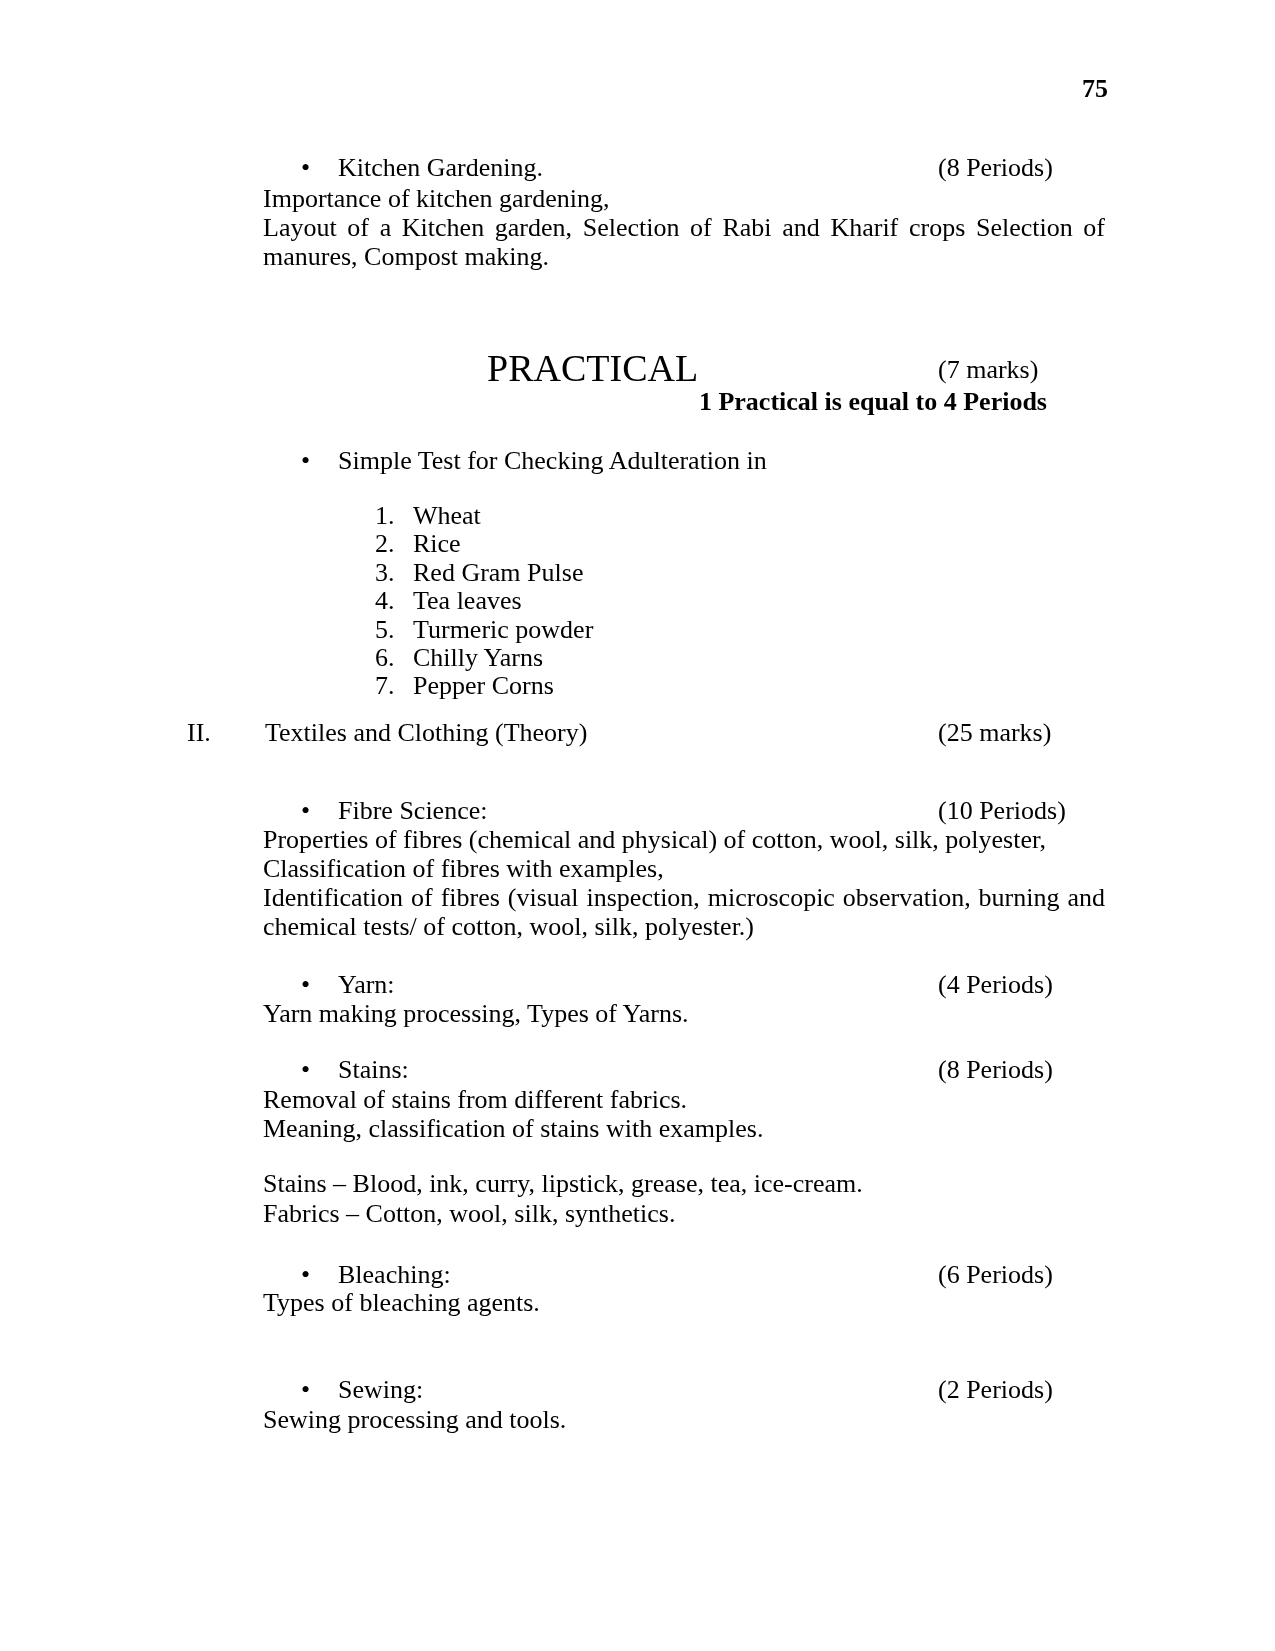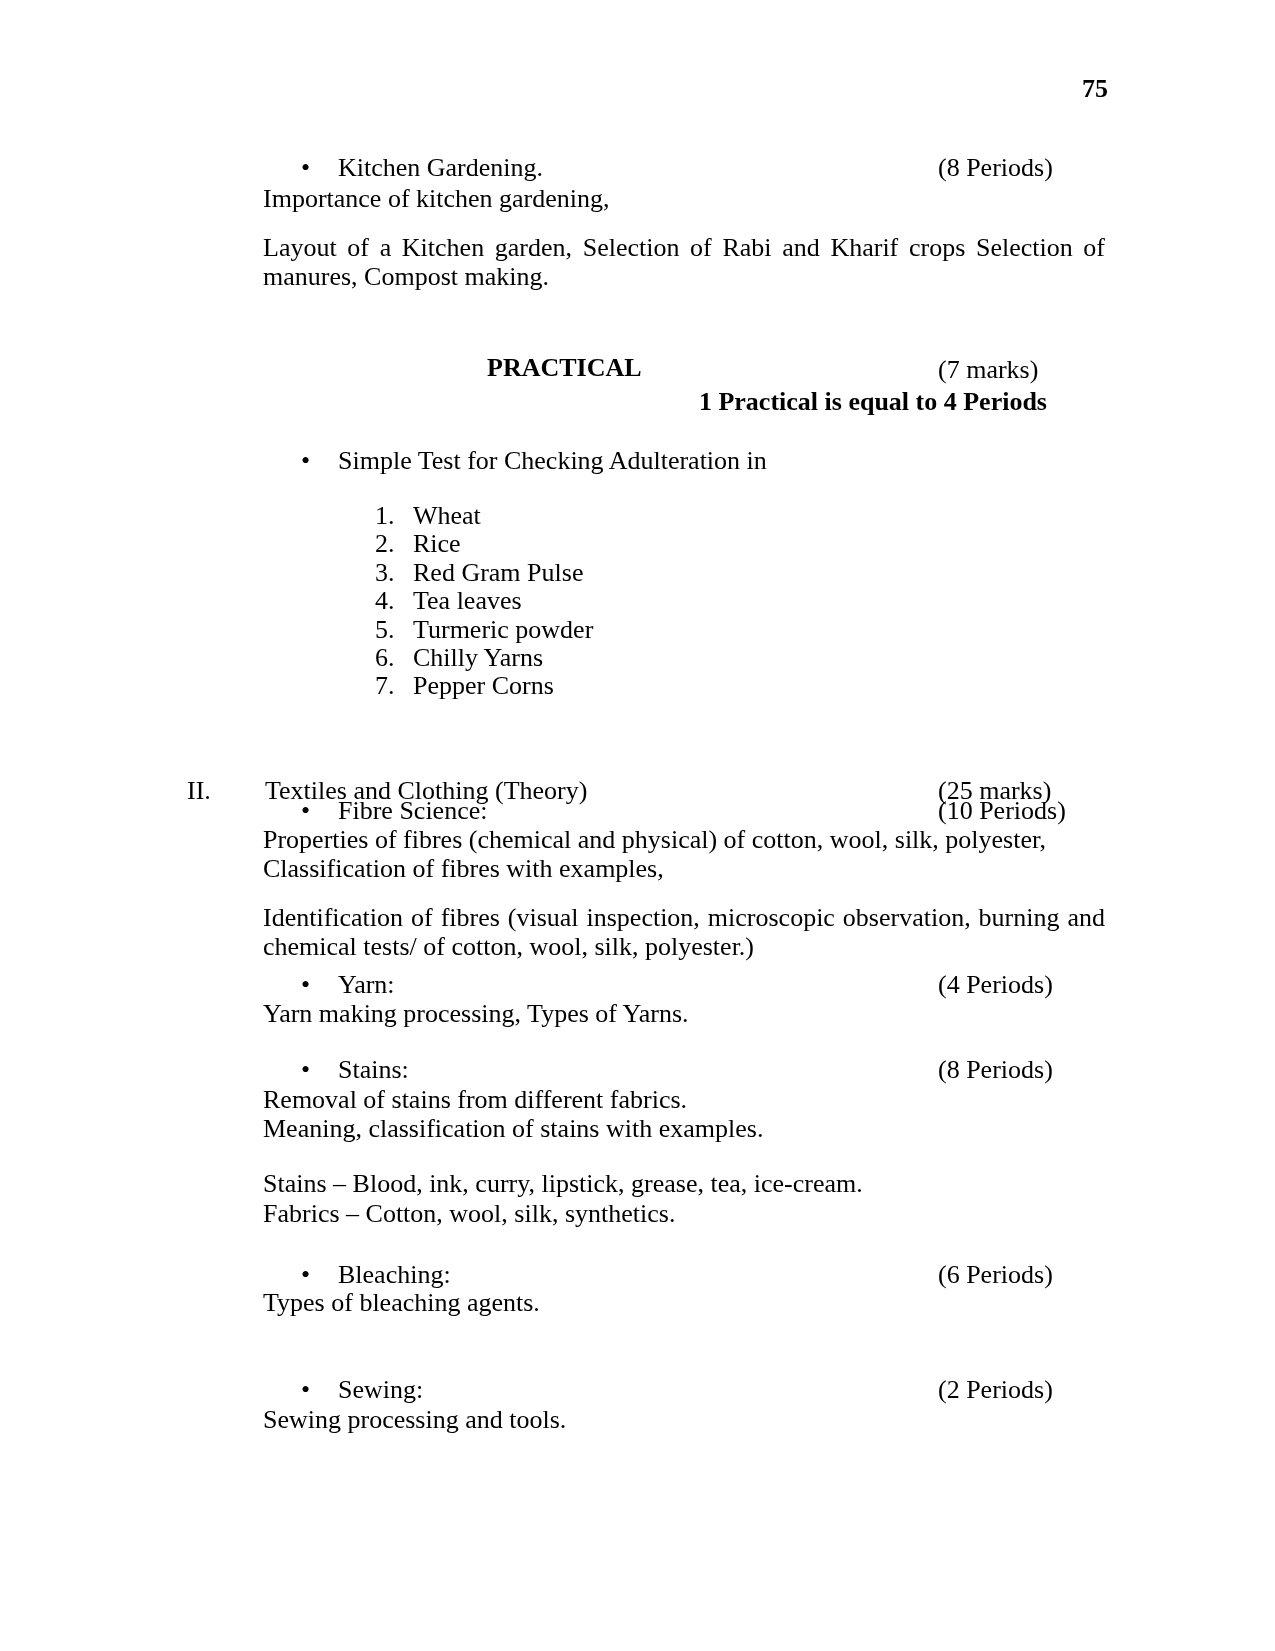--- a/index.html
+++ b/index.html
@@ -12,24 +12,24 @@
     color: #000000;
     font-family: "Liberation Serif", "DejaVu Serif", serif;
     font-size: 26px;
     overflow: hidden;
   }
   .abs { position: absolute; }
   .row { left: 0; width: 1275px; height: 32px; line-height: 29px; white-space: nowrap; }
   .row > span { position: absolute; top: 0; }
   .bold { font-weight: normal; }
   .body { left: 263px; width: 842px; line-height: 29px; }
-  .just { text-align: justify; text-align-last: justify; margin-top: 20px; }
+  .just { text-align: justify; text-align-last: justify; }
   .list { left: 375px; line-height: 28.4px; }
   .num { display: inline-block; width: 38px; }
-  .practical-title { left: 487px; top: 351px; font-size: 26px; font-weight: bold; line-height: 34px; }
+  .practical-title { left: 487px; top: 351px; font-size: 38px; font-weight: normal; line-height: 34px; }
   .subtitle-box { left: 600px; top: 387px; width: 447px; text-align: right; font-weight: bold; line-height: 29px; }
   .pagenum { top: 74px; left: 1082px; line-height: 29px; font-weight: bold; }
 </style>
 </head>
 <body>
 
 <div class="page">
 
   <div class="abs pagenum">75</div>
 
@@ -59,21 +59,21 @@
   <div class="abs list" style="top:502px">
     <div><span class="num">1.</span><span>Wheat</span></div>
     <div><span class="num">2.</span><span>Rice</span></div>
     <div><span class="num">3.</span><span>Red Gram Pulse</span></div>
     <div><span class="num">4.</span><span>Tea leaves</span></div>
     <div><span class="num">5.</span><span>Turmeric powder</span></div>
     <div><span class="num">6.</span><span>Chilly Yarns</span></div>
     <div><span class="num">7.</span><span>Pepper Corns</span></div>
   </div>
 
-  <div class="abs row" style="top:776px">
+  <div class="abs row" style="top:718px">
     <span class="bold" style="left:187px">II.</span>
     <span class="bold" style="left:265px">Textiles and Clothing (Theory)</span>
     <span class="bold" style="left:938px">(25 marks)</span>
   </div>
 
   <div class="abs row" style="top:796px">
     <span style="left:301px">•</span>
     <span class="bold" style="left:338px">Fibre Science:</span>
     <span class="bold" style="left:938px">(10 Periods)</span>
   </div>

